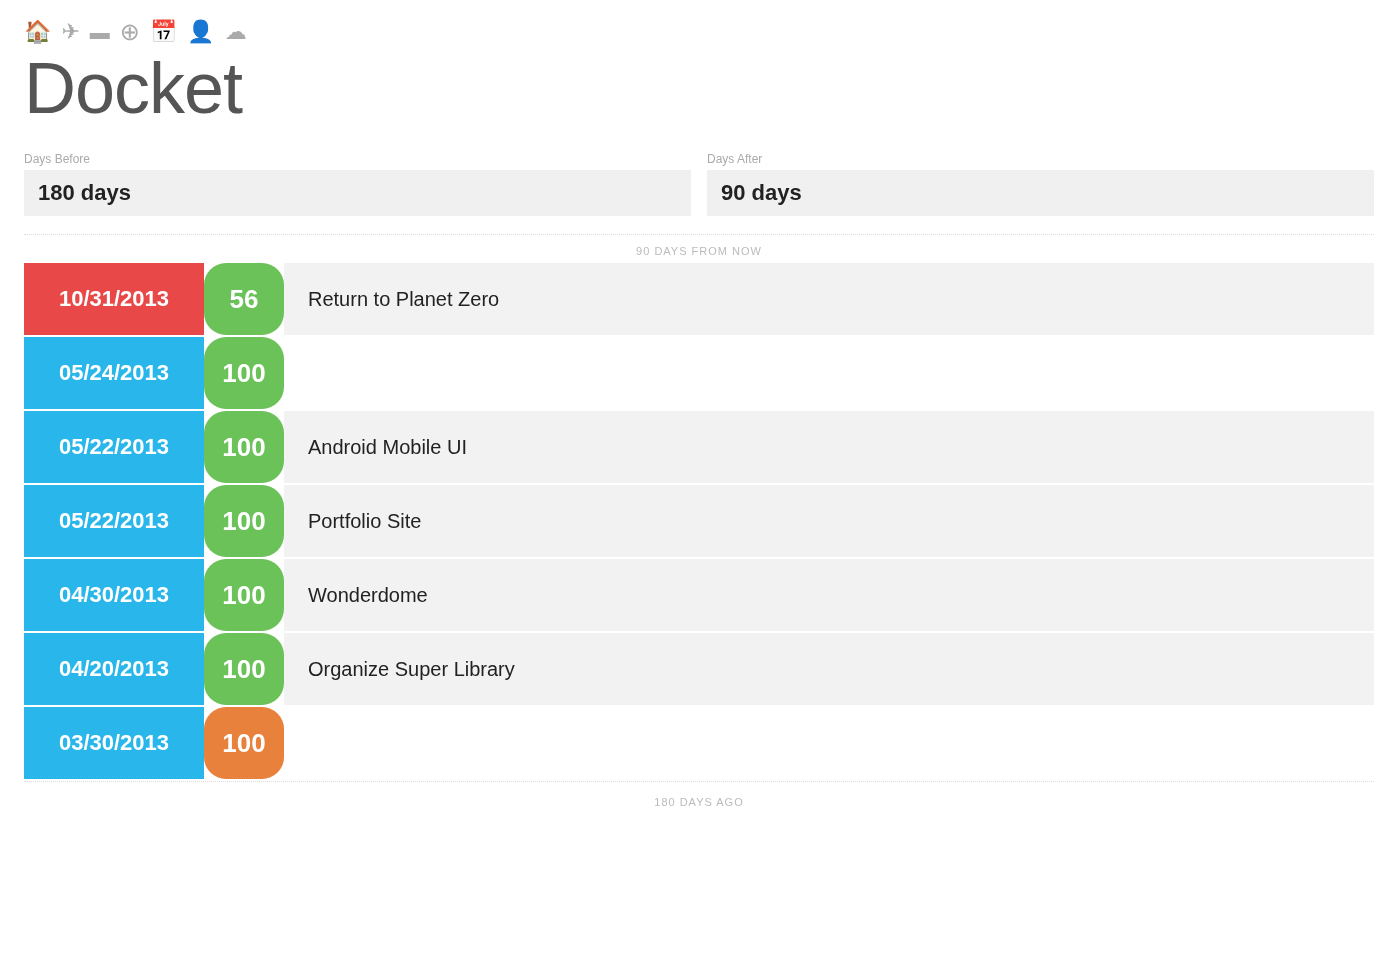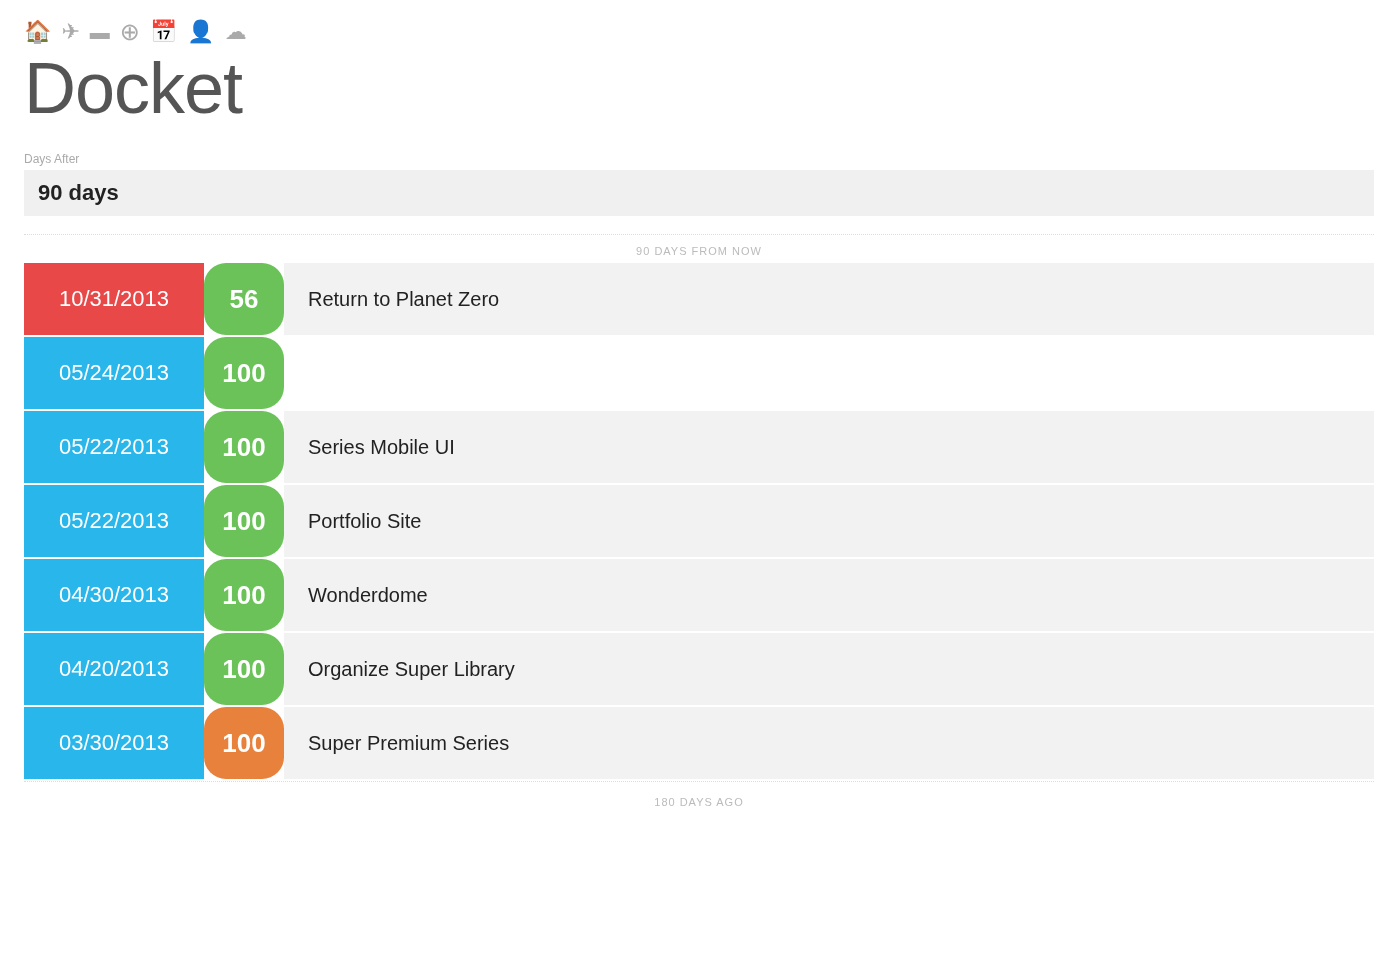--- a/index.html
+++ b/index.html
@@ -90,21 +90,21 @@
       margin-bottom: 2px;
       min-height: 72px;
     }
     .task-date {
       display: flex;
       align-items: center;
       justify-content: center;
       min-width: 180px;
       width: 180px;
       font-size: 22px;
-      font-weight: 400;
+      font-weight: 700;
       color: #fff;
       padding: 0 16px;
     }
     .task-date.blue { background: #29b6ea; }
     .task-date.red  { background: #e84848; }
 
     .task-score {
       display: flex;
       align-items: center;
       justify-content: center;
@@ -150,20 +150,24 @@
     <span style="font-size:20px;">▬</span>
     <span style="font-size:24px;">⊕</span>
     <span>📅</span>
     <span>👤</span>
     <span>☁</span>
   </div>
 
   <h1 class="app-title">Docket</h1>
 
   <div class="days-controls">
+    <div class="days-group before">
+      <span class="days-label">Days Before</span>
+      <input class="days-input" type="text" value="180 days" style="">
+    </div>
     <div class="days-group after">
       <span class="days-label">Days After</span>
       <input class="days-input" type="text" value="90 days" style="">
     </div>
   </div>
 
   <div class="separator-label">90 DAYS FROM NOW</div>
 
   <div id="task-row-0" class="task-row">
     <div class="task-date red">10/31/2013</div>
@@ -173,21 +177,21 @@
 
 
   <div id="task-row-1" class="task-row">
     <div class="task-date blue">05/24/2013</div>
     <div class="task-score green">100</div>
   </div>
 
   <div id="task-row-2" class="task-row">
     <div class="task-date blue">05/22/2013</div>
     <div class="task-score green">100</div>
-    <div class="task-name">Series Mobile UI</div>
+    <div class="task-name">Android Mobile UI</div>
   </div>
 
   <div id="task-row-3" class="task-row">
     <div class="task-date blue">05/22/2013</div>
     <div class="task-score green">100</div>
     <div class="task-name">Portfolio Site</div>
   </div>
 
   <div id="task-row-4" class="task-row">
     <div class="task-date blue">04/30/2013</div>
@@ -197,18 +201,17 @@
 
   <div id="task-row-5" class="task-row">
     <div class="task-date blue">04/20/2013</div>
     <div class="task-score green">100</div>
     <div class="task-name">Organize Super Library</div>
   </div>
 
   <div id="task-row-6" class="task-row">
     <div class="task-date blue">03/30/2013</div>
     <div class="task-score orange">100</div>
-    <div class="task-name">Super Premium Series</div>
   </div>
 
   <div class="bottom-separator">180 DAYS AGO</div>
 
 </div>
 
 </body></html>

